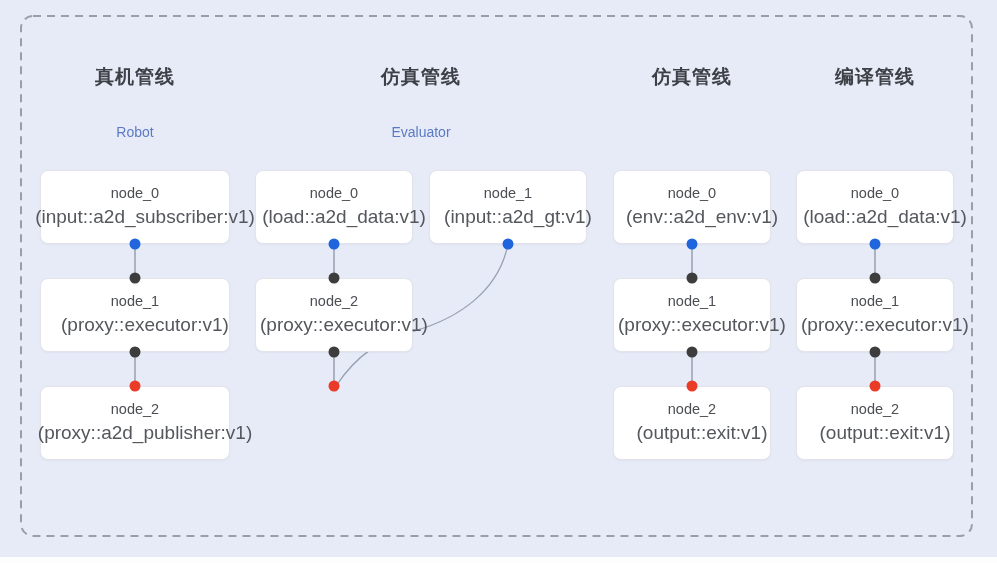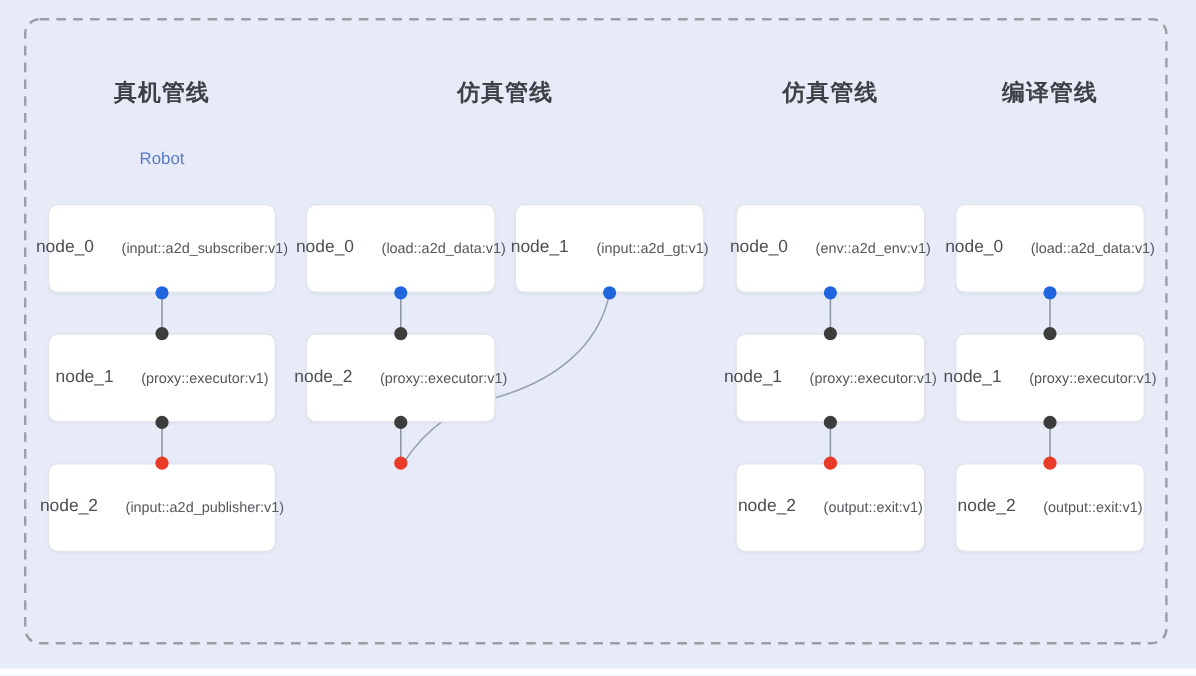--- a/index.html
+++ b/index.html
@@ -15,23 +15,23 @@
   svg.edges{position:absolute;left:0;top:0;width:997px;height:563px;}
   .edge-line{stroke:var(--edge);stroke-width:1.3;fill:none;}
   .edge-curve{stroke:var(--curve);stroke-width:1.3;fill:none;}
   .frame{stroke:var(--dash);stroke-width:2;fill:none;stroke-dasharray:8 6;}
   .title-zh{position:absolute;width:220px;text-align:center;font-size:19px;font-weight:700;
     color:var(--title-zh);letter-spacing:1px;}
   .title-en{position:absolute;width:220px;text-align:center;font-size:14px;font-weight:400;
     color:var(--title-en);}
   .node{position:absolute;height:74px;background:var(--box-bg);border:1px solid var(--box-border);
     border-radius:8px;box-sizing:border-box;box-shadow:0 1px 2px rgba(60,70,110,0.05);
-    display:flex;flex-direction:row;justify-content:center;align-items:center;gap:3px;}
+    display:flex;flex-direction:column;justify-content:center;align-items:center;gap:3px;}
   .node-name{font-size:14.5px;color:var(--node-name);line-height:1.2;}
-  .node-type{font-size:12px;color:var(--node-type);line-height:1.2;margin-left:20px;}
+  .node-type{font-size:19px;color:var(--node-type);line-height:1.2;margin-left:20px;}
   .dot{position:absolute;width:11px;height:11px;border-radius:50%;transform:translate(-50%,-50%);}
   .dot-blue{background:var(--port-blue);}
   .dot-black{background:var(--port-black);}
   .dot-red{background:var(--port-red);}
 </style>
 </head>
 <body>
 
 <div class="stage">
 
@@ -51,33 +51,34 @@
     <line class="edge-line" x1="875" y1="244" x2="875" y2="278"></line>
     <line class="edge-line" x1="875" y1="352" x2="875" y2="386"></line>
   </svg>
 
   <div class="title-zh" style="left:25px;top:64px;">真机管线</div>
   <div class="title-zh" style="left:311px;top:64px;">仿真管线</div>
   <div class="title-zh" style="left:582px;top:64px;">仿真管线</div>
   <div class="title-zh" style="left:765px;top:64px;">编译管线</div>
 
   <div class="title-en" style="left:25px;top:124px;">Robot</div>
+  <div class="title-en" style="left:311px;top:124px;">Evaluator</div>
   <div class="title-en" style="left:582px;top:124px;margin-top:48px;">Simulator</div>
 
   <div class="node" style="left:40px;top:170px;width:190px;">
     <div class="node-name">node_0</div>
     <div class="node-type">(input::a2d_subscriber:v1)</div>
   </div>
   <div class="node" style="left:40px;top:278px;width:190px;">
     <div class="node-name">node_1</div>
     <div class="node-type">(proxy::executor:v1)</div>
   </div>
   <div class="node" style="left:40px;top:386px;width:190px;">
     <div class="node-name">node_2</div>
-    <div class="node-type">(input::a2d_publisher:v1)</div>
+    <div class="node-type">(proxy::a2d_publisher:v1)</div>
   </div>
 
   <div class="node" style="left:255px;top:170px;width:158px;">
     <div class="node-name">node_0</div>
     <div class="node-type">(load::a2d_data:v1)</div>
   </div>
   <div class="node" style="left:429px;top:170px;width:158px;">
     <div class="node-name">node_1</div>
     <div class="node-type">(input::a2d_gt:v1)</div>
   </div>

